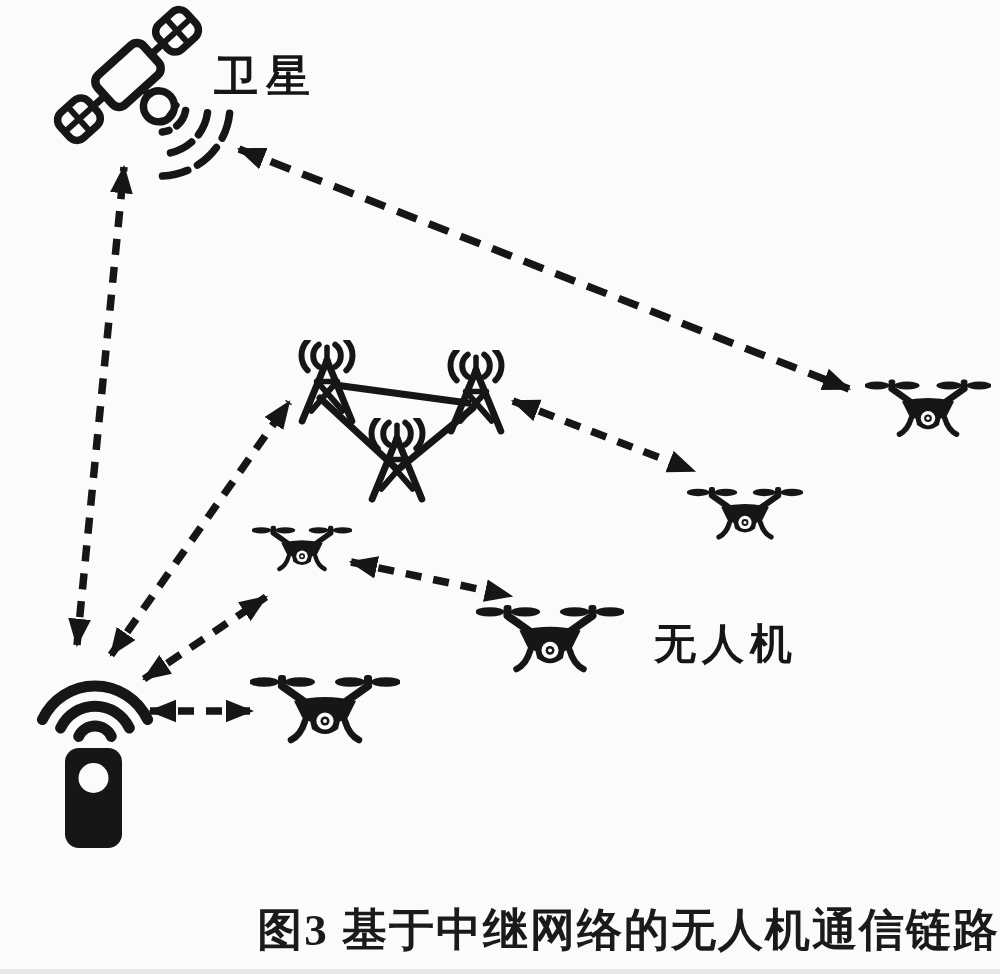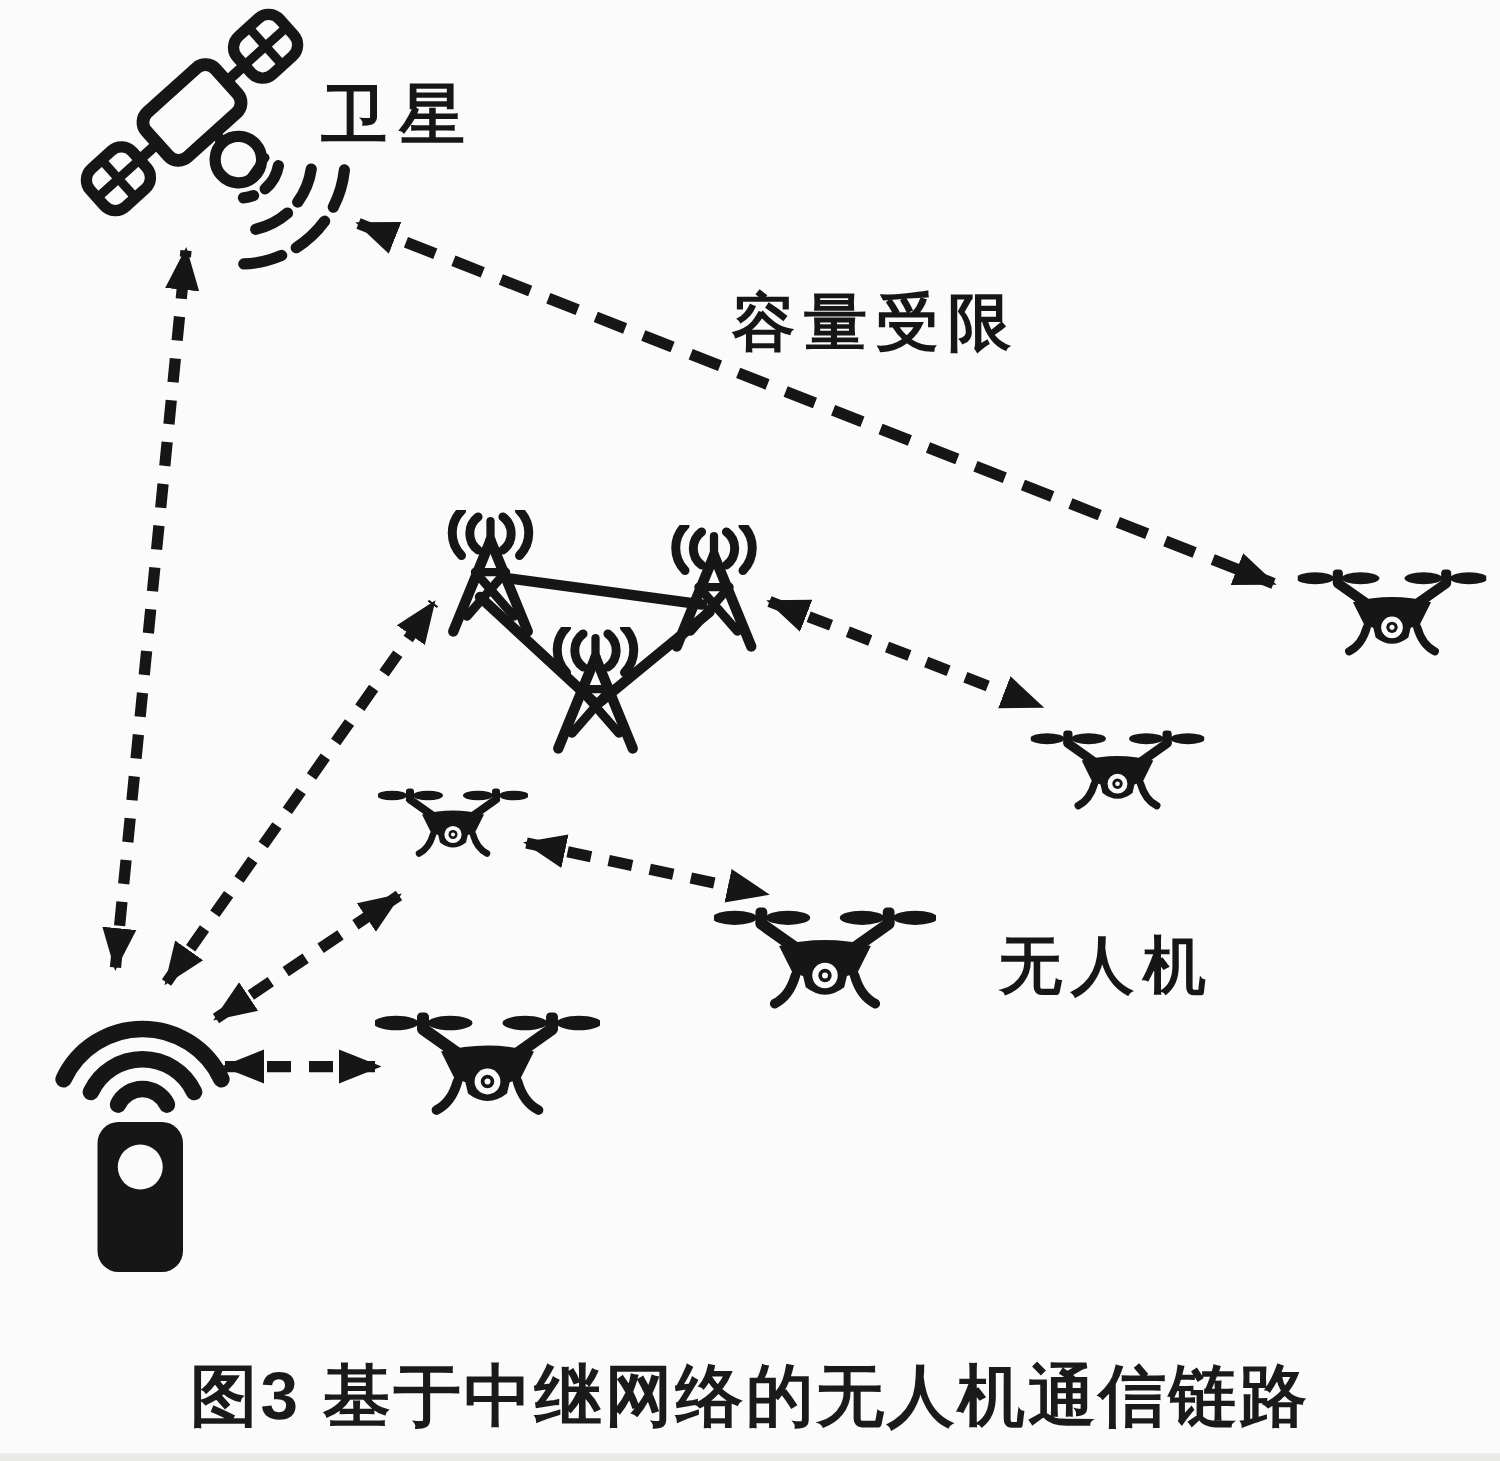--- a/index.html
+++ b/index.html
@@ -1,35 +1,35 @@
 <!DOCTYPE html>
 <html><head>
 <meta charset="utf-8">
 <style>
   html,body{margin:0;padding:0;background:#fbfbfc;}
   .stage{
     position:relative;width:1000px;height:974px;overflow:hidden;
     background:#fbfbfc;color:#161616;
-    font-family:Liberation Sans, sans-serif;
+    font-family:Liberation Serif, serif;
   }
   .stage svg{display:block;}
   .layer{position:absolute;left:0;top:0;width:1000px;height:974px;}
   .icon{position:absolute;}
   .lbl{
     position:absolute;line-height:1;font-weight:700;color:#161616;
     white-space:nowrap;
   }
   .lbl-satellite{left:214px;top:55px;font-size:44px;letter-spacing:8px;}
   .lbl-capacity{left:488px;top:194px;font-size:42px;letter-spacing:6px;}
   .lbl-relay{left:423px;top:482px;font-size:41px;letter-spacing:10px;}
-  .lbl-uav{left:654px;top:623px;font-size:42px;letter-spacing:6px;margin-left:12px;}
+  .lbl-uav{left:654px;top:623px;font-size:42px;letter-spacing:6px;}
   .lbl-distance{left:351px;top:780px;font-size:42px;letter-spacing:8px;}
   .lbl-ground{left:10px;top:851px;font-size:48px;letter-spacing:8px;font-weight:800;}
   .caption{
-    position:absolute;left:0;top:908px;width:100%;text-align:center;
+    position:absolute;left:0;top:908px;width:100%;text-align:right;
     font-size:45px;font-weight:700;letter-spacing:2px;line-height:1;color:#1a1a1a;
   }
   .edge-strip{position:absolute;left:0;bottom:0;width:100%;height:5px;background:#e9e9e7;}
 </style>
 </head>
 <body>
 
 <div class="stage">
 
   <svg width="0" height="0" style="position:absolute" aria-hidden="true">
@@ -149,19 +149,18 @@
     <g stroke="#161616" stroke-width="11" fill="none" stroke-linecap="round">
       <path d="M42.7,96.4 A18,18 0 0,1 75.3,96.4"></path>
       <path d="M24.6,88 A38,38 0 0,1 93.4,88"></path>
       <path d="M6.4,79.5 A58,58 0 0,1 111.6,79.5"></path>
     </g>
     <rect x="29" y="108" width="57" height="100" rx="14" fill="#161616"></rect>
     <circle cx="57.5" cy="138" r="15" fill="#fbfbfc"></circle>
   </svg>
 
   <div class="lbl lbl-satellite">卫星</div>
-  <div class="lbl lbl-capacity">容量受限</div>
   <div class="lbl lbl-uav">无人机</div>
 
   <div class="caption">图3 基于中继网络的无人机通信链路</div>
 
   <div class="edge-strip"></div>
 </div>
 
 </body></html>

